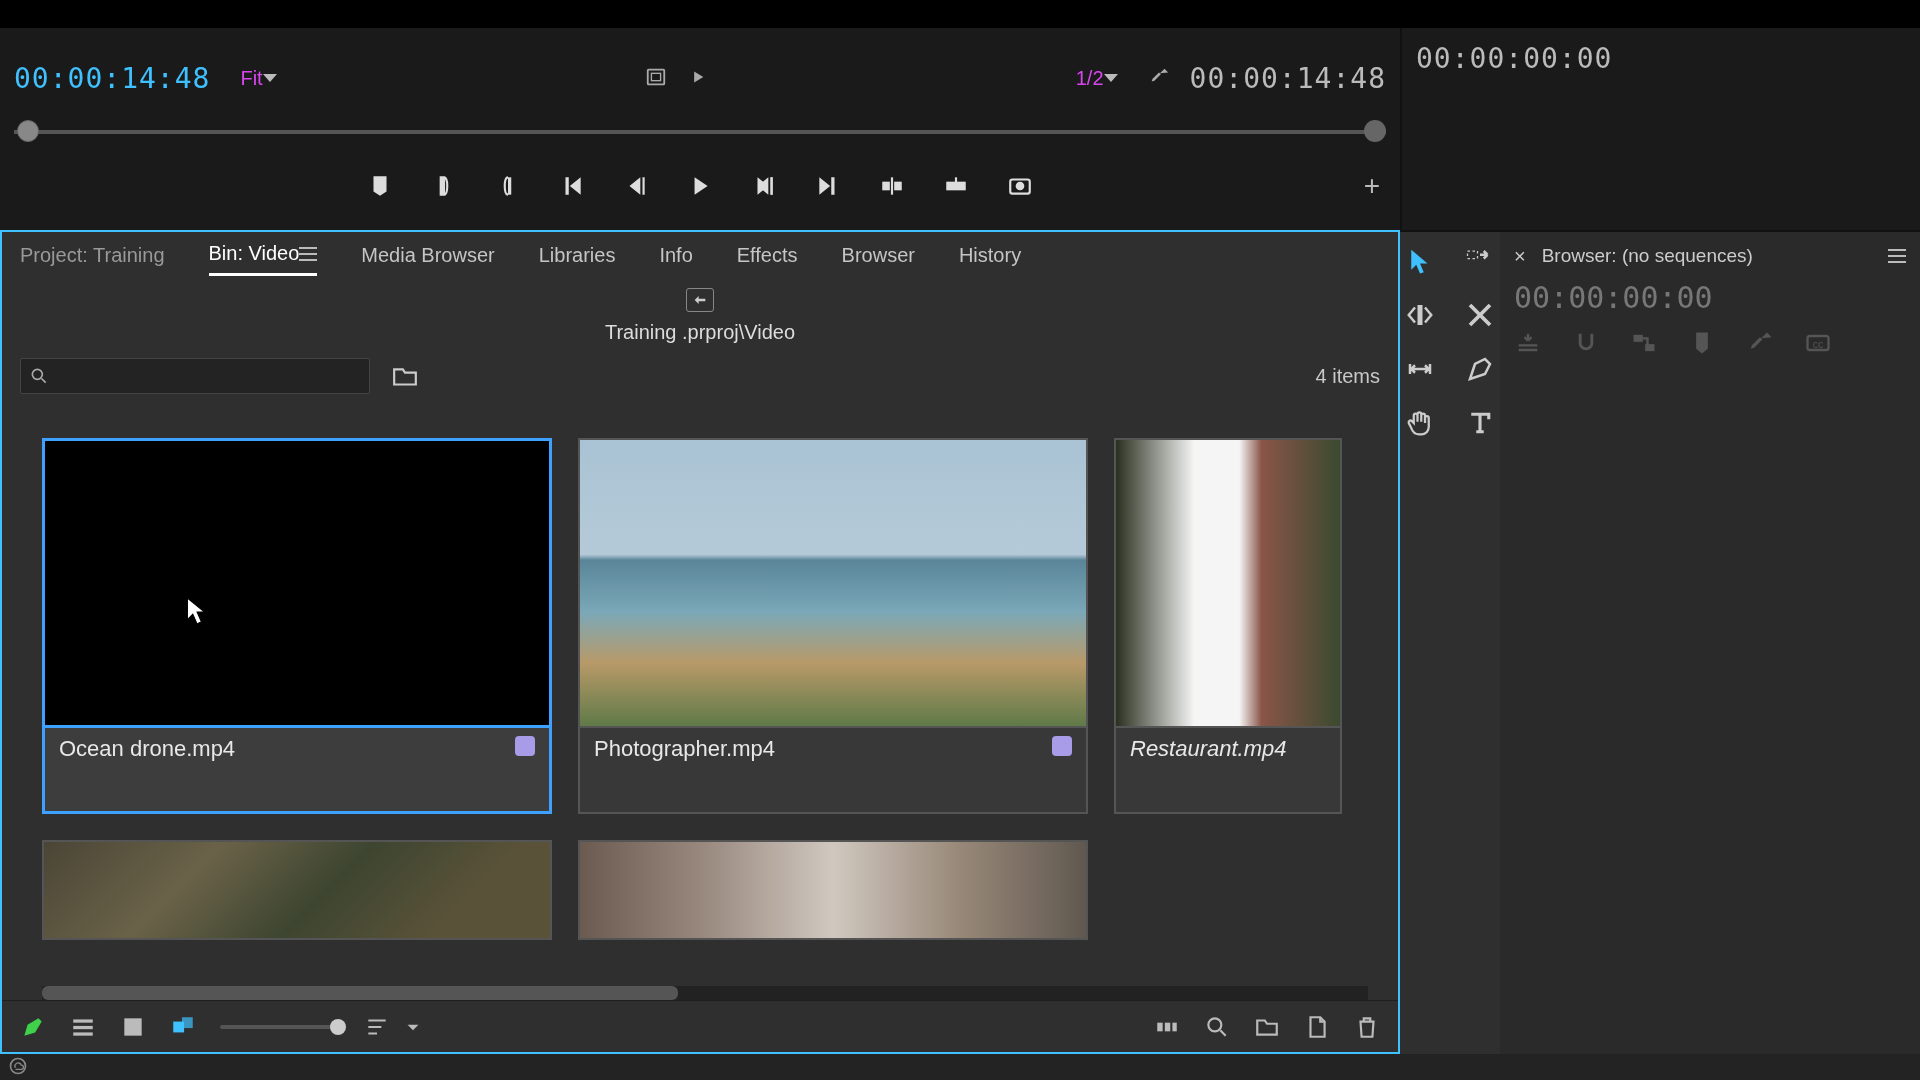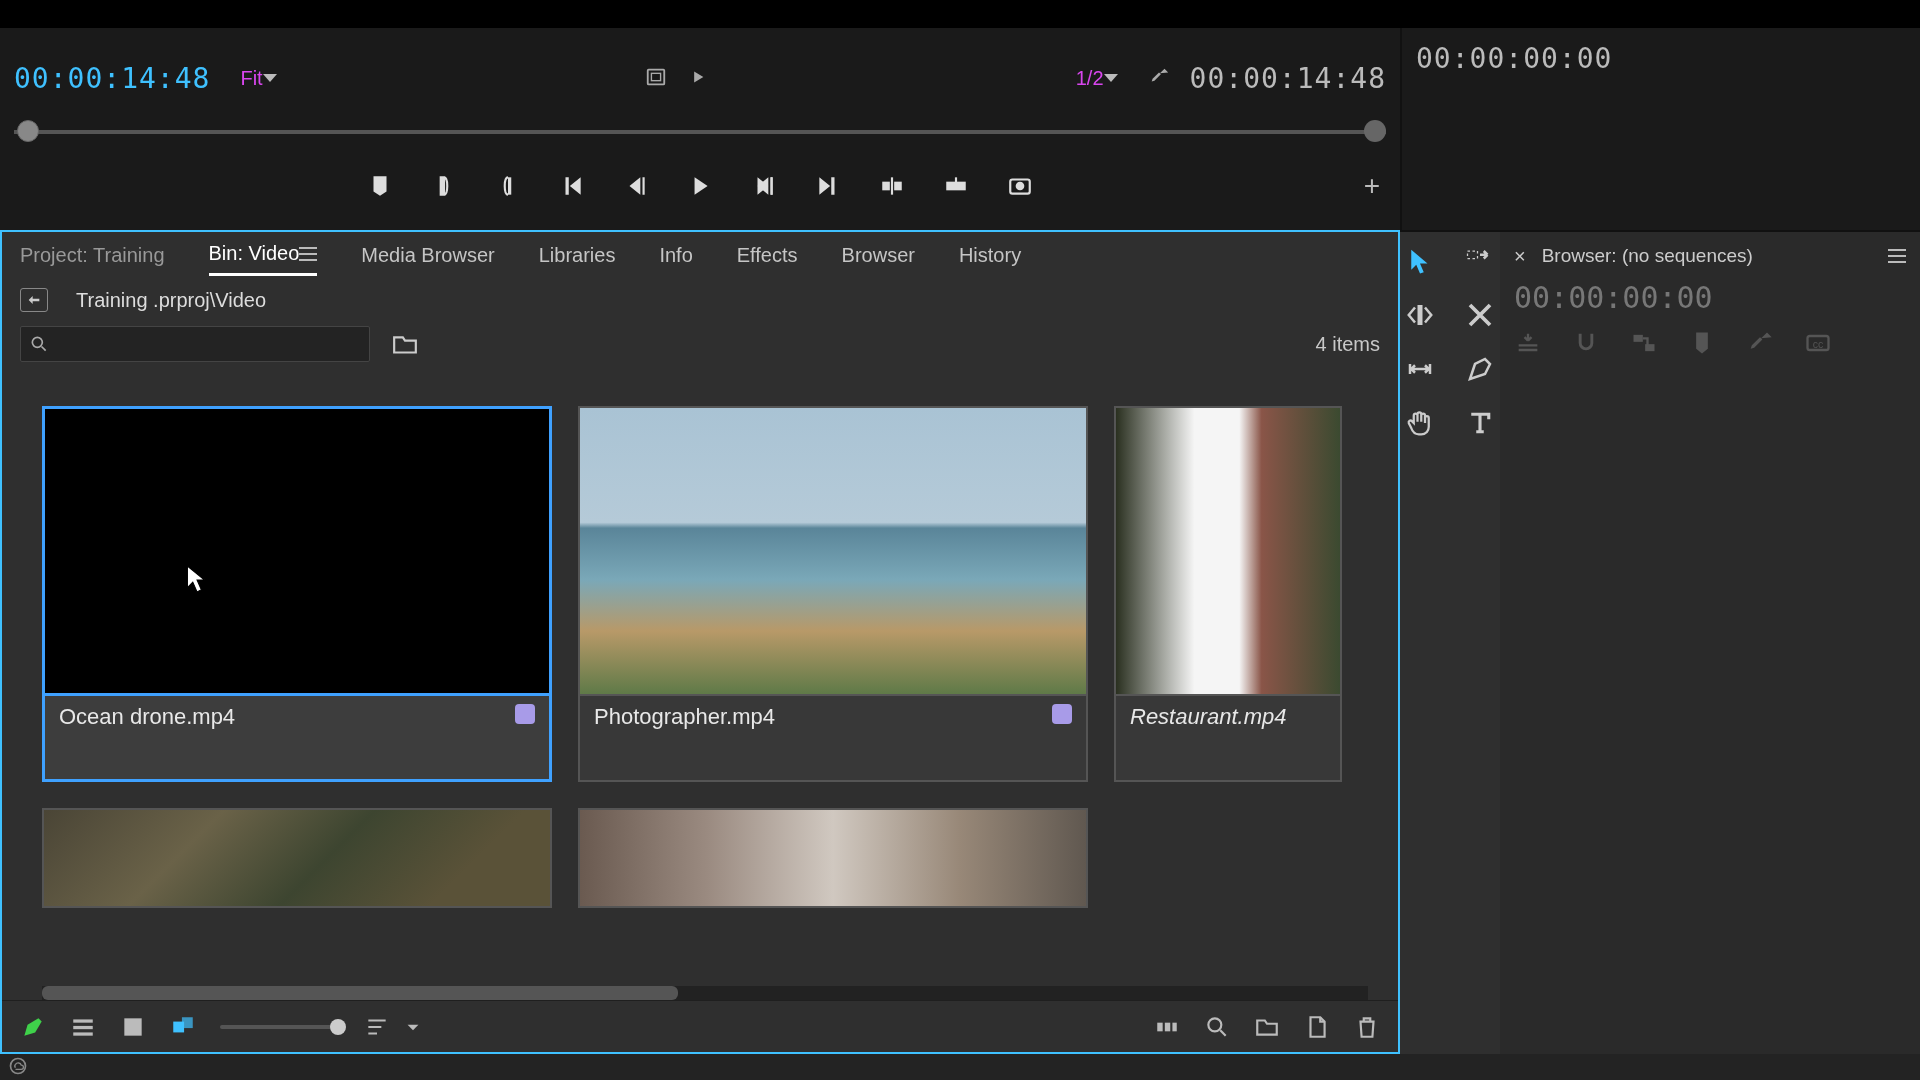--- a/index.html
+++ b/index.html
@@ -33,21 +33,21 @@
 .tools-panel { flex: 0 0 100px; background: #2f2f2f; border-top: 2px solid #111; display: flex; flex-direction: column; align-items: center; padding-top: 12px; gap: 20px; }
 .timeline-panel { flex: 1; background: #2a2a2a; border-top: 2px solid #111; display: flex; flex-direction: column; padding: 6px 14px; }
 
 .tabs { display: flex; align-items: center; gap: 44px; padding: 8px 18px 0 18px; height: 46px; font-size: 20px; }
 .tab { color: #c5c5c5; cursor: pointer; padding-bottom: 8px; }
 .tab.active { color: #fff; border-bottom: 3px solid #fff; font-weight: 500; display: flex; align-items: center; }
 .tab.dim { color: #999; }
 .menu-icon { display: inline-flex; flex-direction: column; gap: 4px; }
 .menu-icon span { width: 18px; height: 2px; background: #bbb; }
 
-.path-row { display: flex; align-items: center; gap: 28px; padding: 10px 18px; font-size: 20px; color: #ddd; }
+.path-row { display: flex; align-items: center; gap: 9px; padding: 10px 18px; font-size: 20px; color: #ddd; flex-direction: column; }
 .nav-up { width: 28px; height: 24px; border: 1px solid #888; border-radius: 3px; display: flex; align-items: center; justify-content: center; cursor: pointer; }
 .nav-up svg { width: 16px; height: 14px; fill: #ccc; }
 
 .search-row { display: flex; align-items: center; gap: 22px; padding: 4px 18px 14px 18px; }
 .search-box { width: 350px; height: 36px; background: #232323; border: 1px solid #444; border-radius: 2px; display: flex; align-items: center; padding: 0 8px; }
 .search-box svg { width: 20px; height: 20px; fill: #aaa; }
 .new-bin-icon { width: 26px; height: 22px; cursor: pointer; }
 .new-bin-icon svg { fill: #ccc; }
 .item-count { font-size: 20px; color: #c8c8c8; }
 

